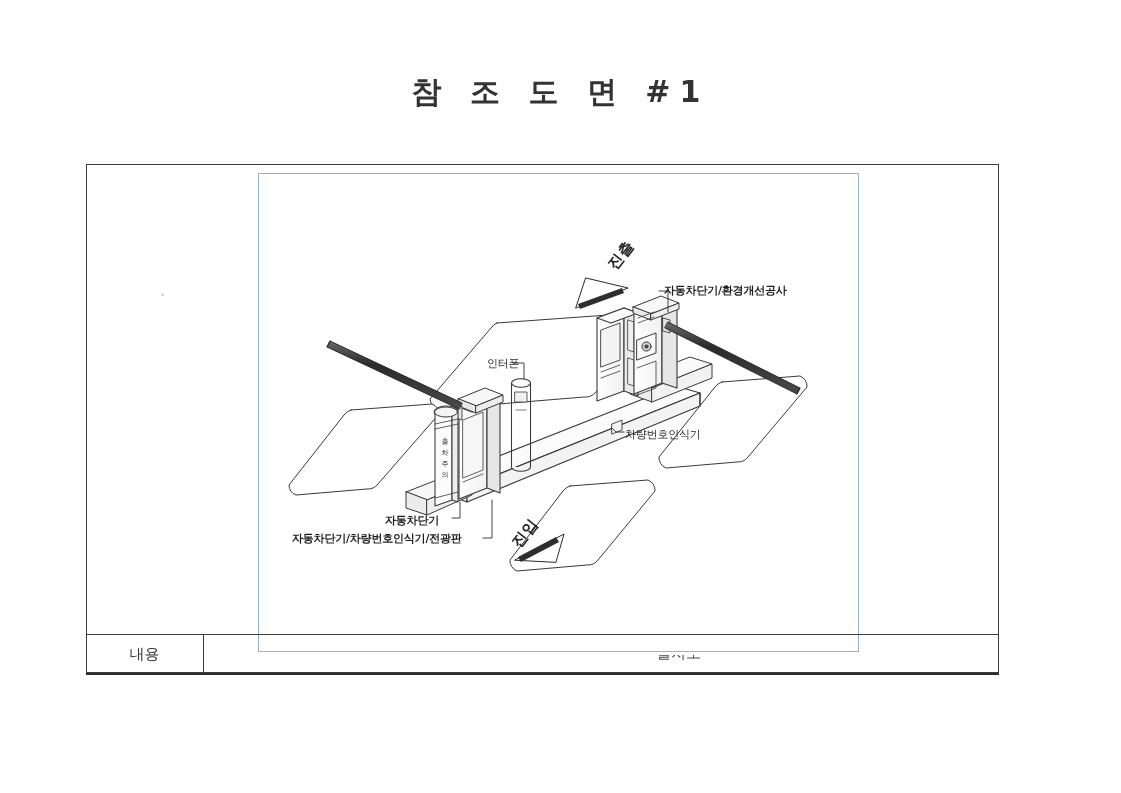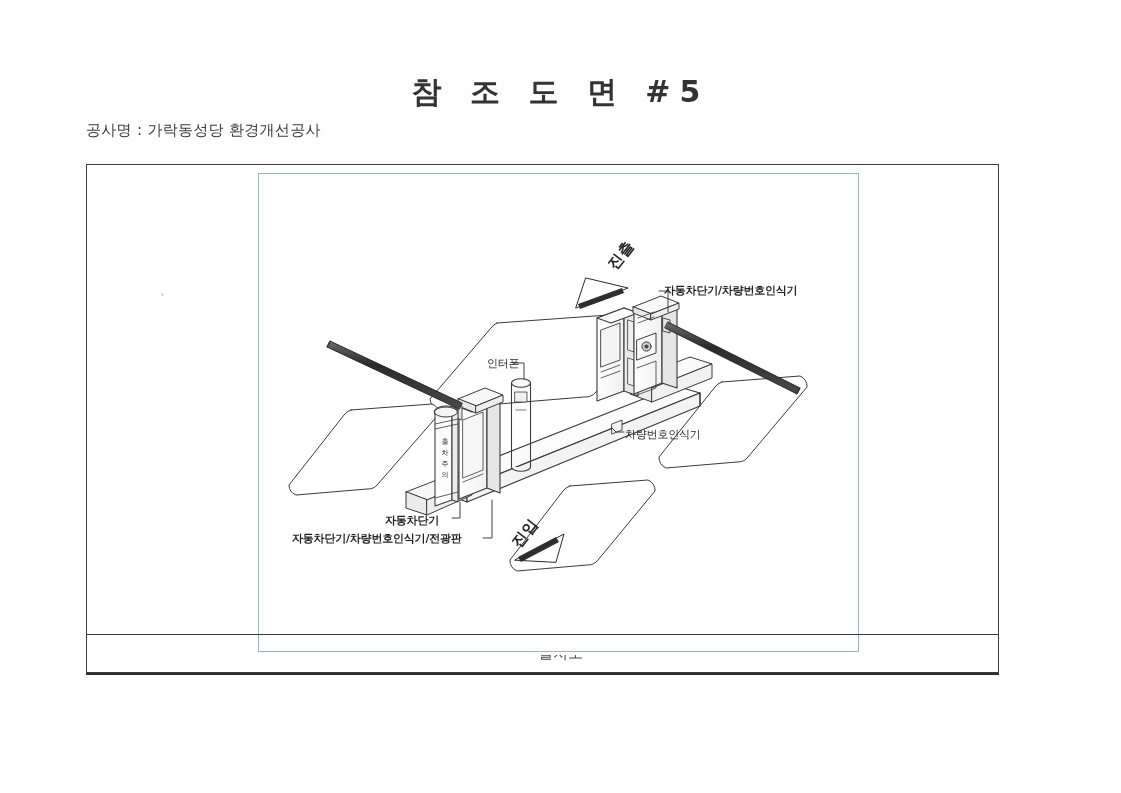--- a/index.html
+++ b/index.html
@@ -166,23 +166,22 @@
     position: absolute;
     background: #d8d8d8;
     border-radius: 50%;
   }
 </style>
 </head>
 <body>
 
 <div id="scan-page">
 
-  <div id="doc-title">참 조 도 면 #5</div>
-
-  <div id="project-name">공사명 : 가락동성당 환경개선공사</div>
+  <div id="doc-title">참 조 도 면 #1</div>
+
 
   <div id="drawing-frame"></div>
 
   <div id="plot-region"></div>
 
   <svg id="iso-scene" viewBox="0 0 1121 793" xmlns="http://www.w3.org/2000/svg">
     <defs>
       <linearGradient id="armGrad" x1="0" y1="0" x2="0" y2="1">
         <stop offset="0%" stop-color="#6a6a6a"></stop>
         <stop offset="35%" stop-color="#2a2a2a"></stop>
@@ -357,35 +356,36 @@
         <path d="M578,304 L622,288 L624,293 L580,309 Z" fill="#2e2e2e" stroke="none"></path>
       </g>
       <g stroke="#2a2a2a" stroke-width="1">
         <path d="M515,560 L564,534 L556,562 Z" fill="#ffffff"></path>
         <path d="M518,557 L556,537 L559,542 L521,562 Z" fill="#2e2e2e" stroke="none"></path>
       </g>
 
     </g>
   </svg>
 
-  <div class="callout" id="label-gate-top">자동차단기/차량번호인식기</div>
+  <div class="callout" id="label-gate-top">자동차단기/환경개선공사</div>
 
   <div class="callout thin" id="label-interphone">인터폰</div>
 
   <div class="callout thin" id="label-signage">차량번호인식기</div>
 
   <div class="callout" id="label-exit-lamp">자동차단기</div>
 
   <div class="callout" id="label-gate-bottom">자동차단기/차량번호인식기/전광판</div>
 
   <div class="dir-text" id="dir-exit">진출</div>
 
   <div class="dir-text" id="dir-entry">진입</div>
 
   <div id="legend-table">
+    <div id="legend-cell-label">내용</div>
     <div id="legend-cell-value">
       <span id="legend-caption">설치도</span>
     </div>
   </div>
 
   <div class="scan-speck" style="left:161px; top:293px; width:3px; height:3px;"></div>
 
 </div>
 
 </body></html>

